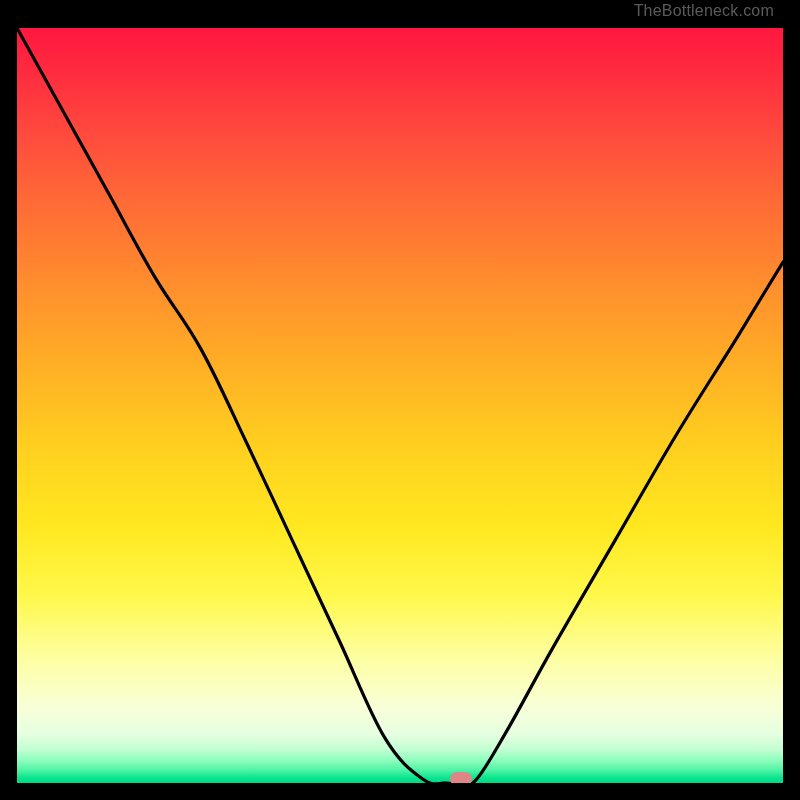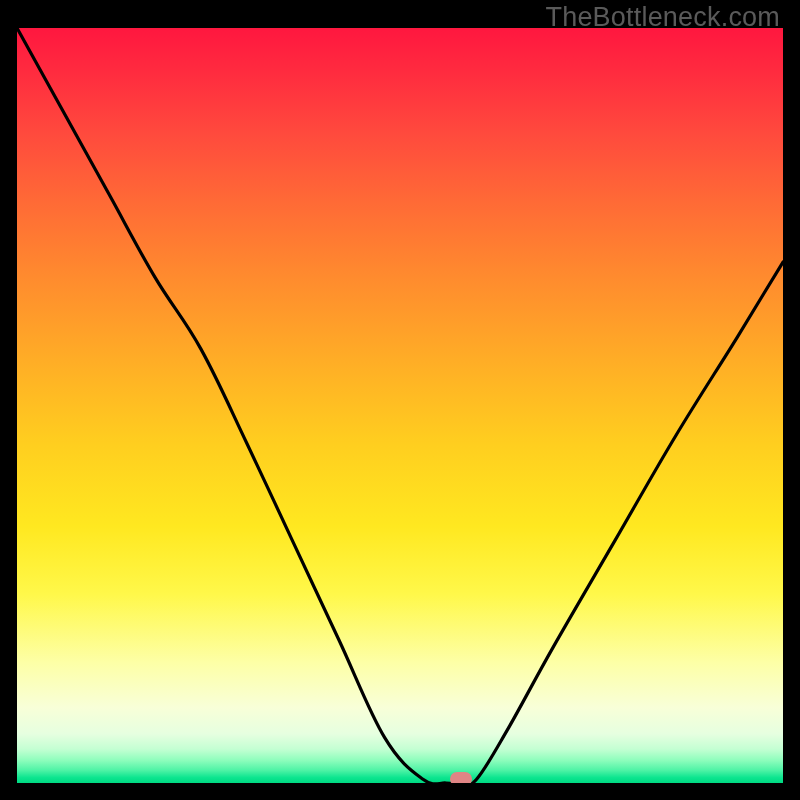--- a/index.html
+++ b/index.html
@@ -13,23 +13,23 @@
   }
   .frame {
     position: relative;
     width: 800px;
     height: 800px;
     background: #000;
   }
   .watermark {
     position: absolute;
     top: 2px;
-    right: 20px;
+    right: 26px;
     color: #5a5a5a;
-    font-size: 27px;
+    font-size: 16px;
     font-weight: 500;
     letter-spacing: 0.2px;
     z-index: 10;
   }
   .plot-area {
     position: absolute;
     left: 17px;
     top: 28px;
     width: 766px;
     height: 755px;

